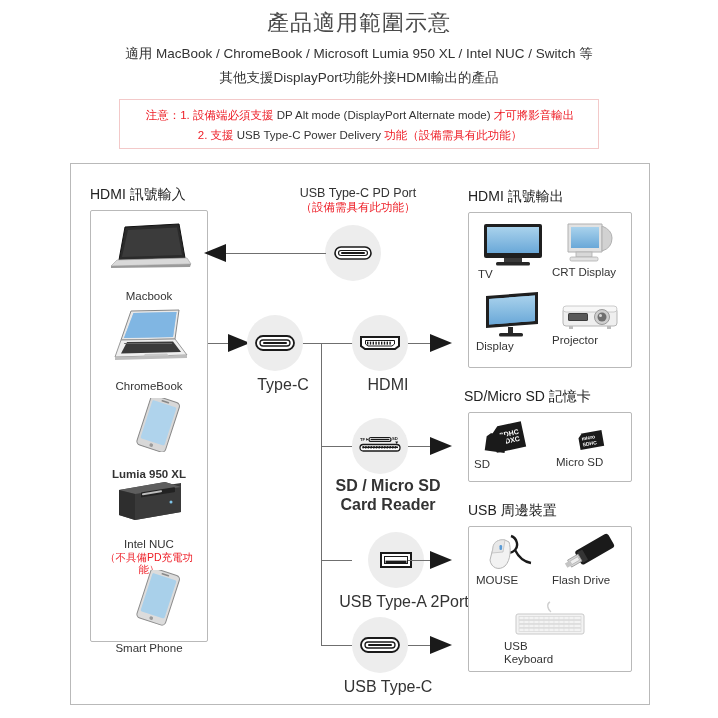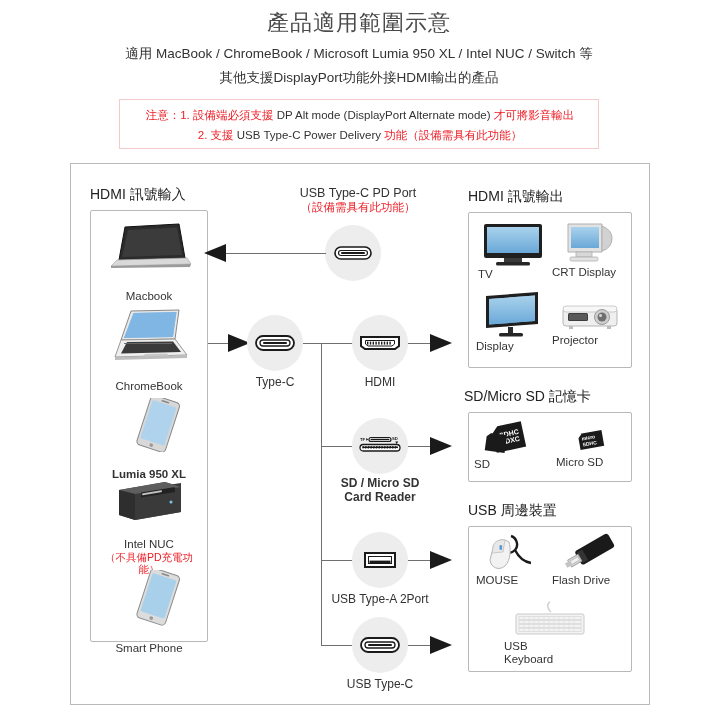--- a/index.html
+++ b/index.html
@@ -63,21 +63,21 @@
 
   
   .node{position:absolute;width:56px;height:56px;}
   .node .disc{
     position:absolute;left:0;top:0;width:56px;height:56px;border-radius:50%;
     background:#ededed;
   }
   .node .glyph{position:absolute;left:0;top:0;width:56px;height:56px;}
   .node .nlabel{
     position:absolute;left:-40px;top:60px;width:136px;text-align:center;
-    font-size:12px;color:#333;line-height:1.2;white-space:nowrap;
+    font-size:16px;color:#333;line-height:1.2;white-space:nowrap;padding-left:8px;
   }
   .node .nlabel.wrap{white-space:normal;}
 
   
   .hline{position:absolute;height:1px;background:#6f6f6f;}
   .vline{position:absolute;width:1px;background:#6f6f6f;}
   .arrow-r{
     position:absolute;width:0;height:0;
     border-top:9px solid transparent;border-bottom:9px solid transparent;
     border-left:22px solid #1a1a1a;
@@ -260,21 +260,21 @@
     </svg>
     <div class="nlabel wrap" style="top:58px;font-weight:bold;">
       <div>SD / Micro SD</div>
       <div>Card Reader</div>
     </div>
   </div>
   <div class="hline" style="left:408px;top:446px;width:24px;"></div>
   <div class="arrow-r" style="left:430px;top:437px;"></div>
 
   <div class="hline" style="left:321px;top:560px;width:31px;"></div>
-  <div class="node" style="left:352px;top:532px;">
+  <div class="node" style="left:368px;top:532px;">
     <div class="disc"></div>
     <svg class="glyph" viewBox="0 0 56 56">
       <rect x="13" y="21" width="30" height="14" fill="#fff" stroke="#1a1a1a" stroke-width="2"></rect>
       <rect x="16.5" y="24.5" width="23" height="7" fill="#fff" stroke="#1a1a1a" stroke-width="1"></rect>
       <rect x="17.5" y="28.6" width="21" height="2.6" fill="#1a1a1a"></rect>
     </svg>
     <div class="nlabel">USB Type-A 2Port</div>
   </div>
   <div class="hline" style="left:408px;top:560px;width:24px;"></div>
   <div class="arrow-r" style="left:430px;top:551px;"></div>

